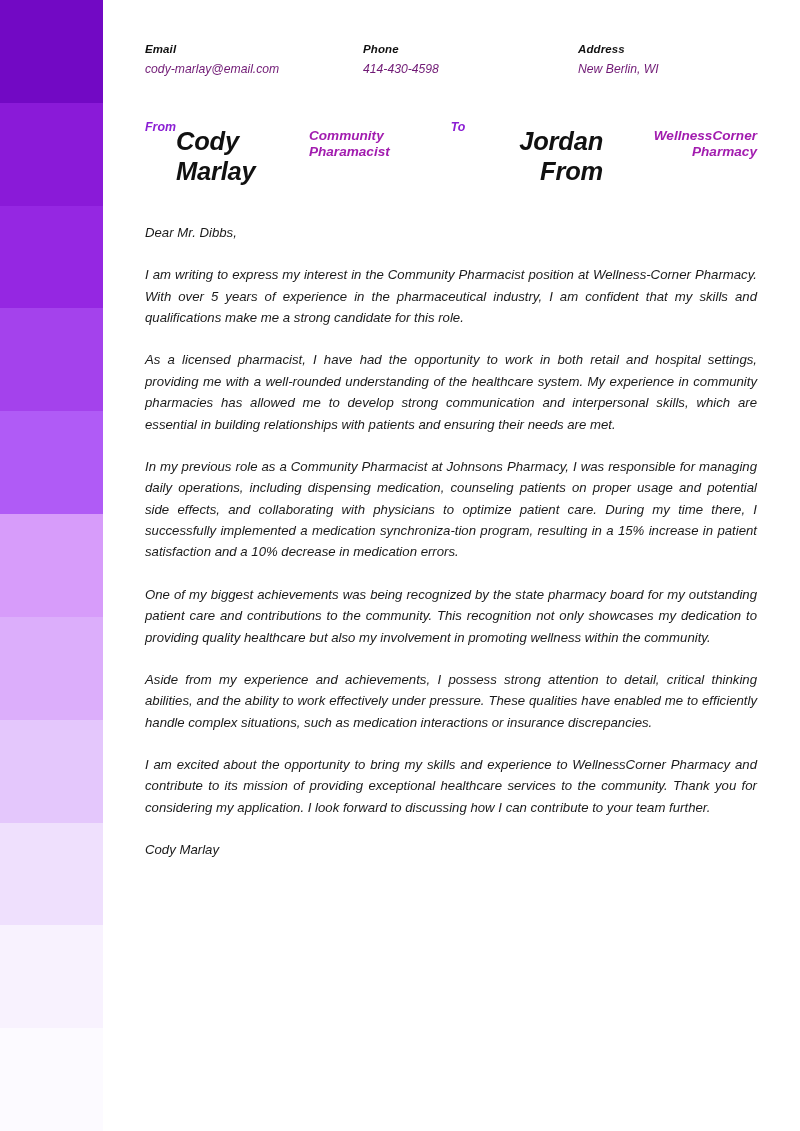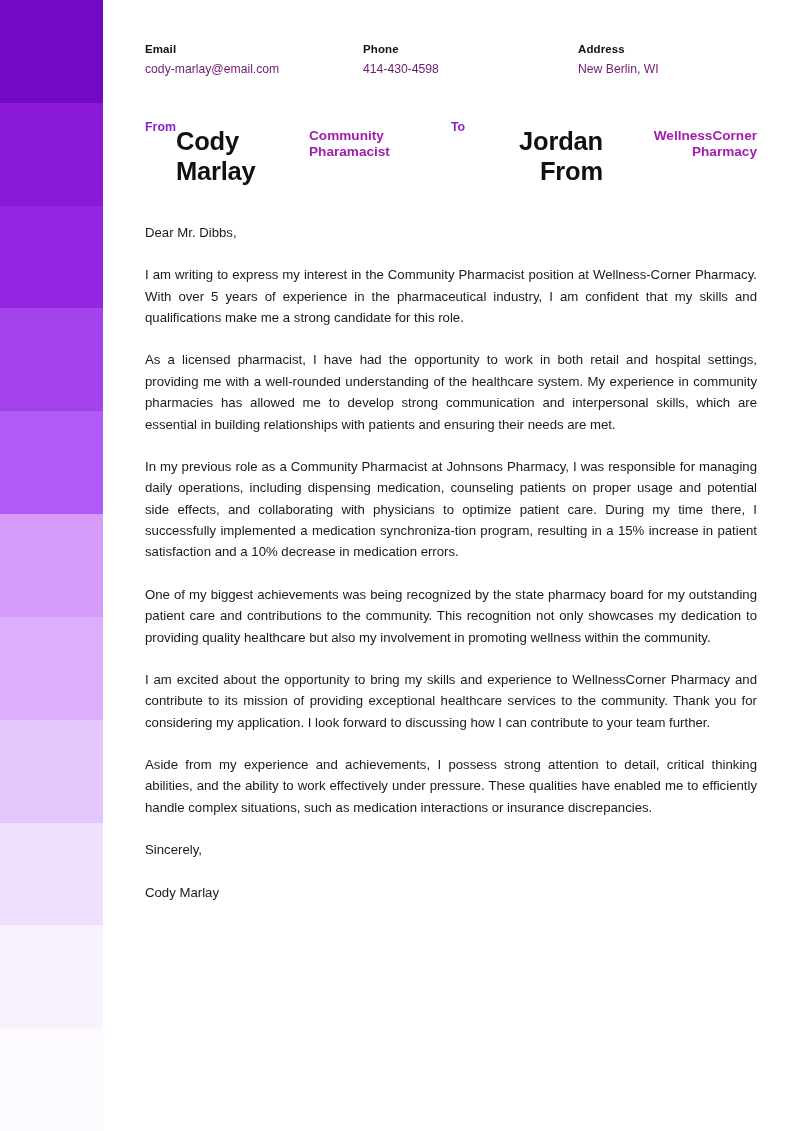--- a/index.html
+++ b/index.html
@@ -30,20 +30,21 @@
 
   
   #page {
     position: absolute;
     left: 103px;
     top: 0;
     width: 697px;
     height: 834px;
     background: #ffffff;
     padding: 0 43px 0 42px;
+    font-style: italic;
   }
 
   
   #contact-header {
     display: flex;
     padding-top: 42px;
   }
   .contact-col { flex: 0 0 auto; }
   .contact-col.email   { width: 218px; }
   .contact-col.phone   { width: 215px; }
@@ -156,19 +157,18 @@
       <div class="party-role">WellnessCorner Pharmacy</div>
     </div>
   </div>
 
   <div id="letter-body">
     <p class="plain">Dear Mr. Dibbs,</p>
     <p>I am writing to express my interest in the Community Pharmacist position at Wellness-Corner Pharmacy. With over 5 years of experience in the pharmaceutical industry, I am confident that my skills and qualifications make me a strong candidate for this role.</p>
     <p>As a licensed pharmacist, I have had the opportunity to work in both retail and hospital settings, providing me with a well-rounded understanding of the healthcare system. My experience in community pharmacies has allowed me to develop strong communication and interpersonal skills, which are essential in building relationships with patients and ensuring their needs are met.</p>
     <p>In my previous role as a Community Pharmacist at Johnsons Pharmacy, I was responsible for managing daily operations, including dispensing medication, counseling patients on proper usage and potential side effects, and collaborating with physicians to optimize patient care. During my time there, I successfully implemented a medication synchroniza-tion program, resulting in a 15% increase in patient satisfaction and a 10% decrease in medication errors.</p>
     <p>One of my biggest achievements was being recognized by the state pharmacy board for my outstanding patient care and contributions to the community. This recognition not only showcases my dedication to providing quality healthcare but also my involvement in promoting wellness within the community.</p>
+    <p>Aside from my experience and achievements, I possess strong attention to detail, critical thinking abilities, and the ability to work effectively under pressure. These qualities have enabled me to efficiently handle complex situations, such as medication interactions or insurance discrepancies.</p>
     <p>I am excited about the opportunity to bring my skills and experience to WellnessCorner Pharmacy and contribute to its mission of providing exceptional healthcare services to the community. Thank you for considering my application. I look forward to discussing how I can contribute to your team further.</p>
-    <p>Aside from my experience and achievements, I possess strong attention to detail, critical thinking abilities, and the ability to work effectively under pressure. These qualities have enabled me to efficiently handle complex situations, such as medication interactions or insurance discrepancies.</p>
-    <p class="plain">Sincerely,</p>
     <p class="plain">Cody Marlay</p>
   </div>
 
 </div>
 
 </body></html>

